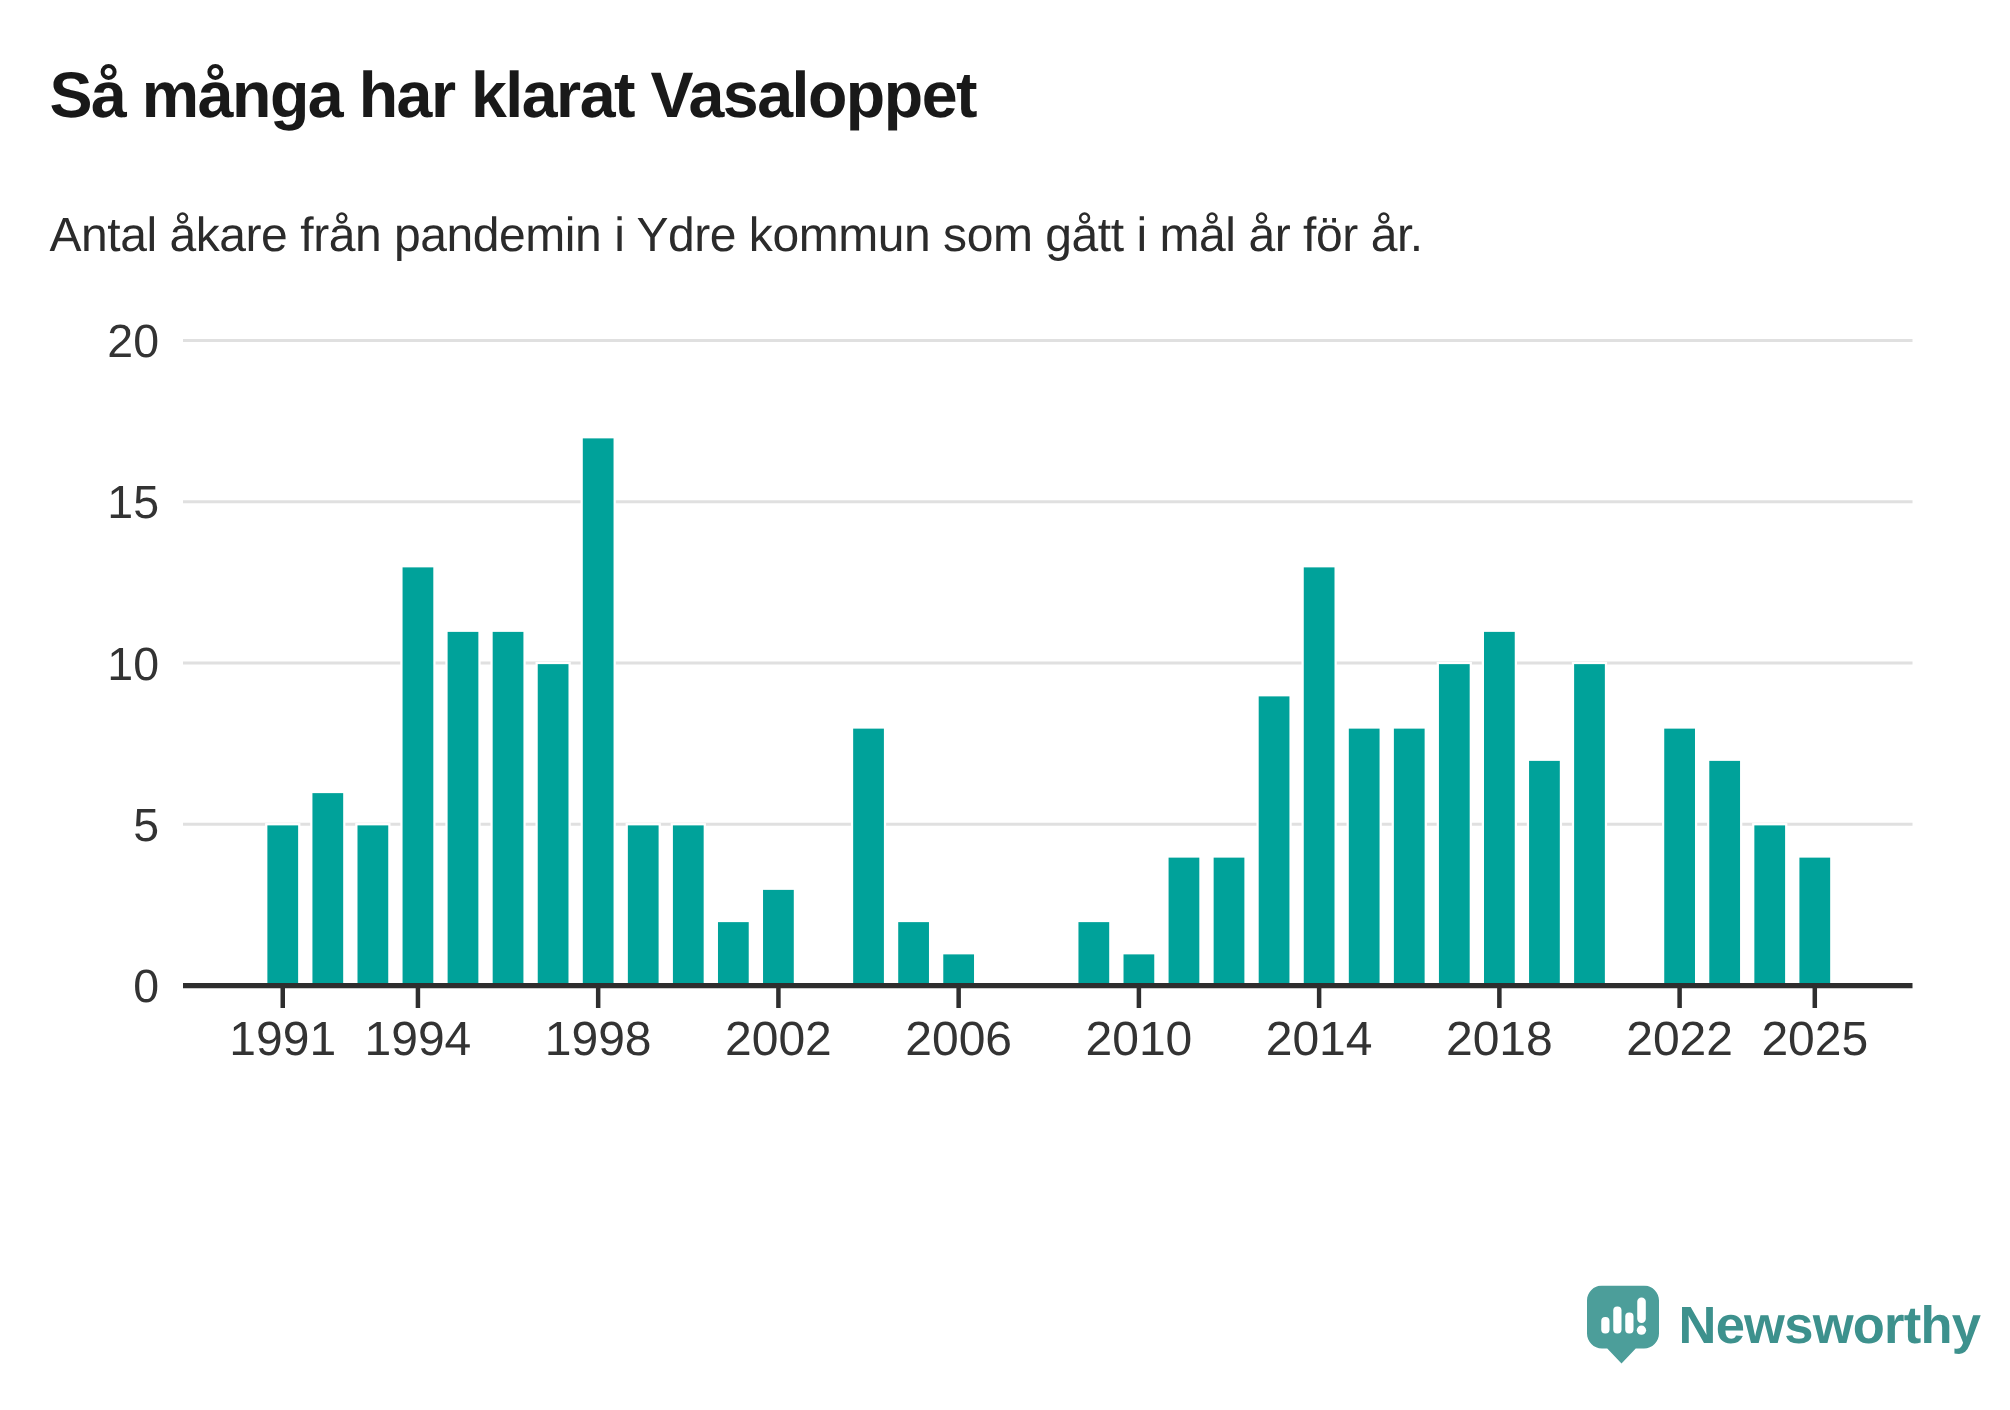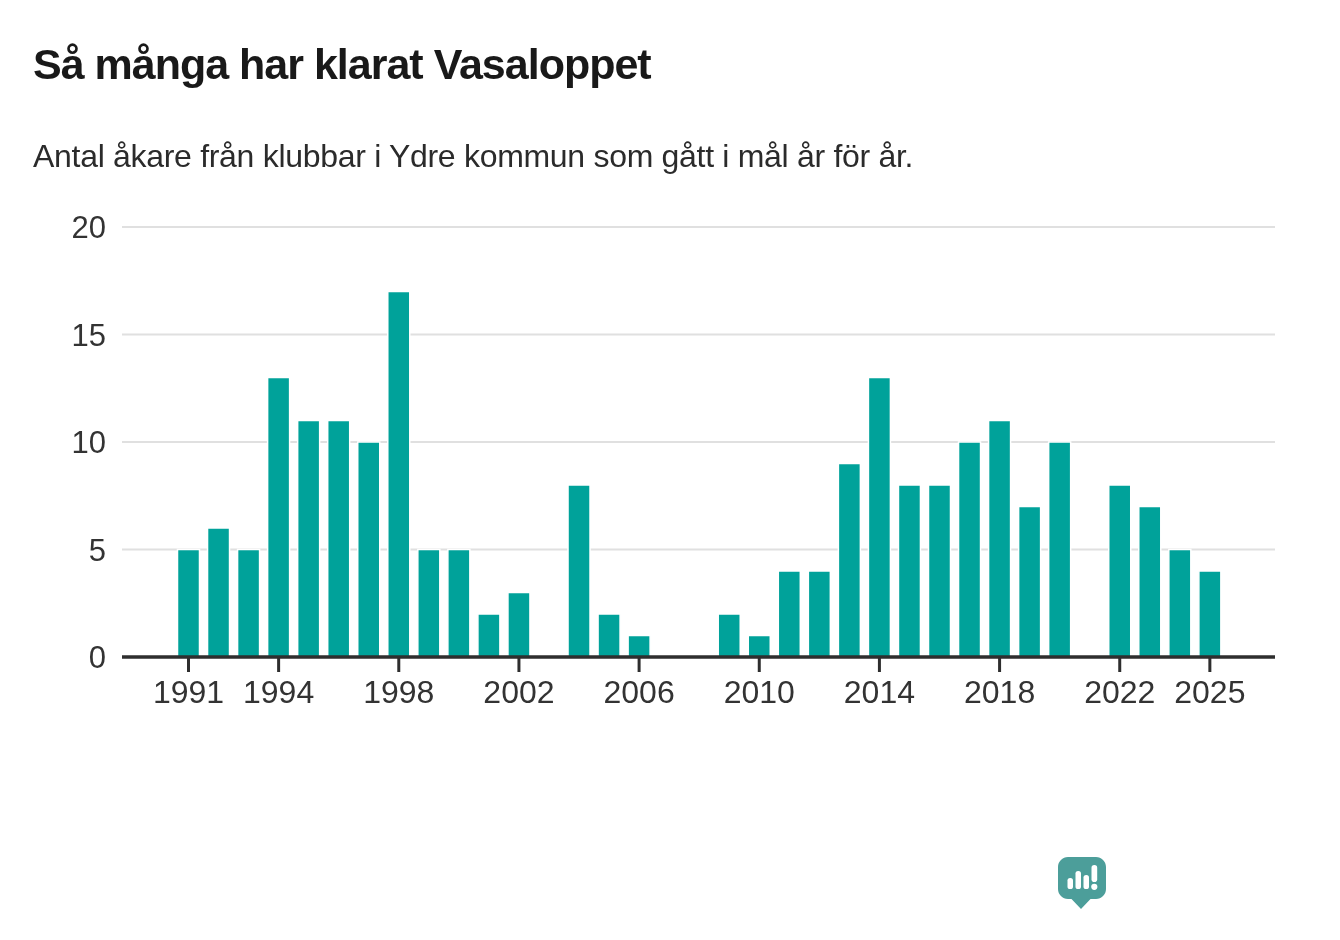--- a/index.html
+++ b/index.html
@@ -64,21 +64,21 @@
     color: #3d918d;
   }
 </style>
 </head>
 <body>
 
 <div class="canvas">
 
   <div class="title">Så många har klarat Vasaloppet</div>
 
-  <div class="subtitle">Antal åkare från klubbar i Ydre kommun som gått i mål år för år.</div>
+  <div class="subtitle">Antal åkare från pandemin i Ydre kommun som gått i mål år för år.</div>
 
   <svg id="chart-svg" class="chart-svg" viewBox="0 0 1340 760" xmlns="http://www.w3.org/2000/svg">
       <line x1="122" x2="1275" y1="549.5" y2="549.5" stroke="#e0e0e0" stroke-width="2"></line>
       <line x1="122" x2="1275" y1="442" y2="442" stroke="#e0e0e0" stroke-width="2"></line>
       <line x1="122" x2="1275" y1="334.5" y2="334.5" stroke="#e0e0e0" stroke-width="2"></line>
       <line x1="122" x2="1275" y1="227" y2="227" stroke="#e0e0e0" stroke-width="2"></line>
       <text x="106" y="657" text-anchor="end" dy="0.36em" font-size="31" fill="#333333">0</text>
       <text x="106" y="549.5" text-anchor="end" dy="0.36em" font-size="31" fill="#333333">5</text>
       <text x="106" y="442" text-anchor="end" dy="0.36em" font-size="31" fill="#333333">10</text>
       <text x="106" y="334.5" text-anchor="end" dy="0.36em" font-size="31" fill="#333333">15</text>
@@ -142,15 +142,16 @@
     <span class="logo-icon">
       <svg width="48" height="53" viewBox="0 0 48 53" xmlns="http://www.w3.org/2000/svg">
         <path d="M10 0 H38 C43.5 0 48 4.5 48 10 V32 C48 37.5 43.5 42 38 42 H32.5 L23 52 L13.5 42 H10 C4.5 42 0 37.5 0 32 V10 C0 4.5 4.5 0 10 0 Z" fill="#4c9e9a"></path>
         <rect x="9.5" y="21" width="5.5" height="11" rx="2.6" fill="#ffffff"></rect>
         <rect x="17.5" y="14" width="5.5" height="18" rx="2.6" fill="#ffffff"></rect>
         <rect x="25.5" y="18" width="5.5" height="14" rx="2.6" fill="#ffffff"></rect>
         <rect x="33.5" y="8" width="5.7" height="17" rx="2.8" fill="#ffffff"></rect>
         <circle cx="36.3" cy="29.8" r="3.1" fill="#ffffff"></circle>
       </svg>
     </span>
+    <span class="logo-text">Newsworthy</span>
   </div>
 
 </div>
 
 </body></html>

